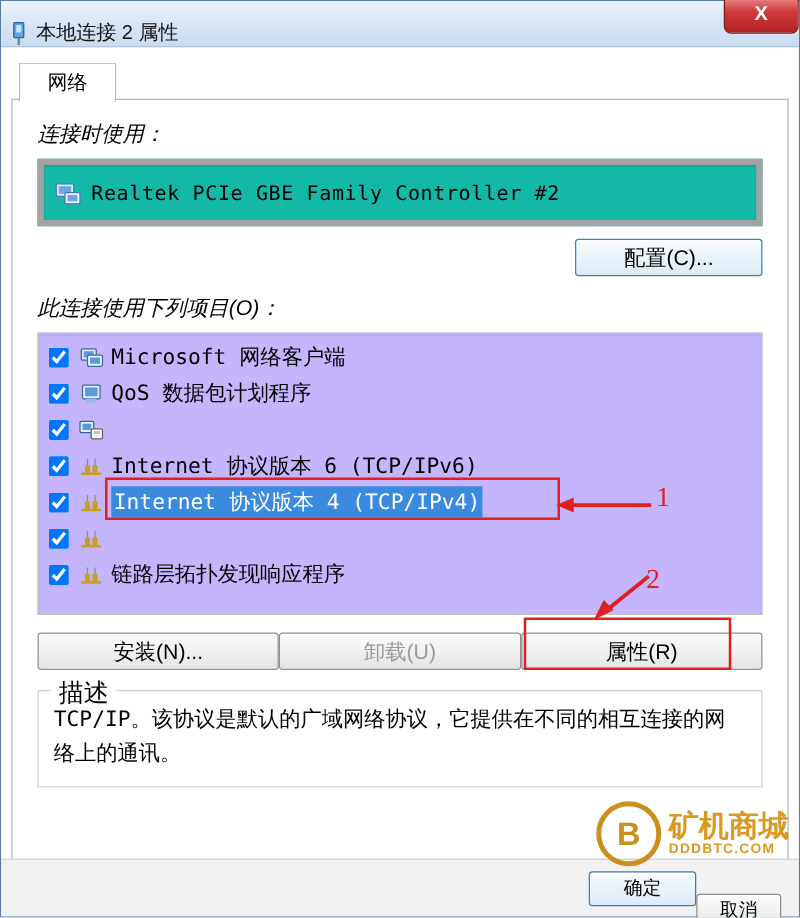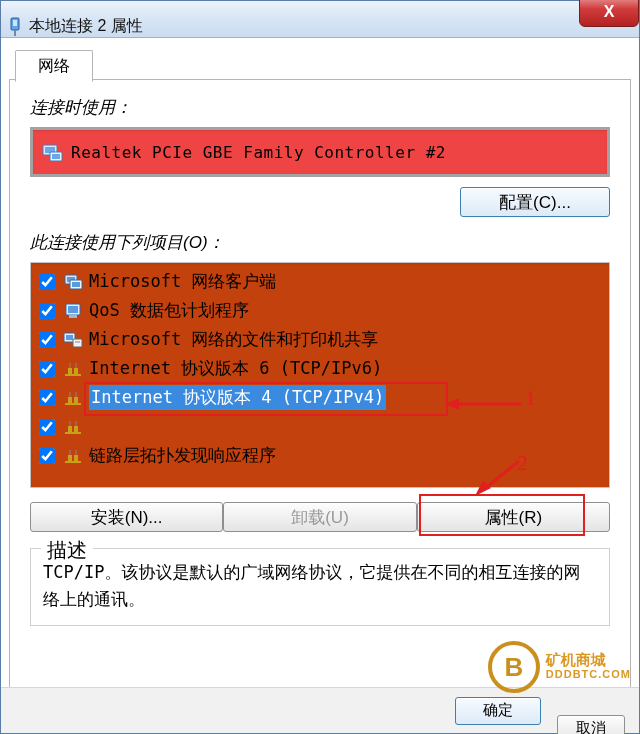--- a/index.html
+++ b/index.html
@@ -80,22 +80,22 @@
     border: 1px solid #b5b5b5;
     border-top: none;
     padding: 16px 20px 14px 20px;
     box-sizing: border-box;
     height: calc(100% - 34px);
     position: relative;
   }
   .label { font-size: 17px; margin-bottom: 8px; font-style: italic; }
 
   .adapter-box {
-    border: 3px solid #a3a3a3;
-    background: #ef4444;
+    border: 5px solid #a3a3a3;
+    background: #14b8a6;
     padding: 6px 8px;
     display: flex; align-items: center;
     height: 32px;
     box-shadow: inset 0 1px 2px rgba(0,0,0,0.12);
   }
   .adapter-icon { width: 22px; height: 22px; margin-right: 8px; }
   .adapter-text { font-family: "SimSun", monospace; font-size: 16px; letter-spacing: 0.5px; }
 
   .btn {
     display: inline-flex; align-items: center; justify-content: center;
@@ -113,21 +113,21 @@
   .btn.blue-outline {
     border: 1px solid #3c7fb1;
     background: linear-gradient(to bottom, #f7fbff, #dceaf7);
   }
   .btn.disabled { color: #9a9a9a; }
 
   .configure-row { text-align: right; margin: 10px 0 14px 0; }
 
   .items-box {
     border: 1px solid #c4c4c4;
-    background: #c2410c;
+    background: #c4b5fd;
     height: 216px;
     padding: 4px 2px;
     box-shadow: inset 0 1px 2px rgba(0,0,0,0.12);
     overflow: hidden;
   }
   .item-row {
     display: flex; align-items: center;
     height: 29px;
     padding: 0 4px;
     font-size: 17px;
@@ -172,21 +172,21 @@
   .bottom-bar {
     position: absolute;
     left: 0; right: 0; bottom: 0;
     height: 46px;
     background: #f1f1f1;
     border-top: 1px solid #d6d6d6;
     display: flex;
     justify-content: flex-end;
     align-items: center;
     padding-right: 14px;
-    gap: 16px;
+    gap: 0;
     box-sizing: border-box;
   }
   .bottom-bar .btn { min-width: 86px; height: 28px; font-size: 15px; }
 
   
   .ann1-box {
     position: absolute;
     border: 2px solid #e21f1f;
     left: 83px; top: 381px;
     width: 360px; height: 30px;
@@ -214,21 +214,21 @@
     width: 44px; height: 44px;
     border: 4px solid #c98a12;
     border-radius: 50%;
     color: #c98a12;
     display: flex; align-items: center; justify-content: center;
     font-weight: bold; font-size: 26px;
     font-family: Arial, sans-serif;
   }
   .wm-text { color: #d8941a; font-weight: bold; line-height: 1.05; font-family: "Microsoft YaHei", sans-serif;}
   .wm-text .sub { font-size: 11px; letter-spacing: 1px; color: #d8941a; }
-  .wm-text .main { font-size: 15px; font-family: Liberation Serif, serif; }
+  .wm-text .main { font-size: 24px; }
 </style>
 </head>
 <body>
 
 <div class="window">
 
   <div class="titlebar">
     <span class="icon">
       <svg width="14" height="20" viewBox="0 0 14 20">
         <rect x="3" y="1" width="8" height="12" rx="1" fill="#5fa4e8" stroke="#2a5f9e"></rect>
@@ -295,21 +295,20 @@
             <span>QoS 数据包计划程序</span>
           </div>
           <div class="item-row">
             <input type="checkbox" checked="" style="">
             <span class="row-icon"><svg width="20" height="20" viewBox="0 0 20 20">
                 <rect x="1" y="3" width="11" height="9" rx="1" fill="#e5eefb" stroke="#37679e"></rect>
                 <rect x="3" y="5" width="7" height="5" fill="#5a9be0"></rect>
                 <rect x="10" y="9" width="9" height="8" rx="1" fill="#f3f3f3" stroke="#666"></rect>
                 <rect x="12" y="11" width="5" height="2" fill="#bbb"></rect>
               </svg></span>
-            <span>Microsoft 网络的文件和打印机共享</span>
           </div>
           <div class="item-row">
             <input type="checkbox" checked="" style="">
             <span class="row-icon"><svg width="20" height="20" viewBox="0 0 20 20">
                 <line x1="2" y1="16" x2="18" y2="16" stroke="#c9a018" stroke-width="2"></line>
                 <rect x="5" y="9" width="4" height="7" fill="#c9a018"></rect>
                 <rect x="11" y="9" width="4" height="7" fill="#c9a018"></rect>
                 <line x1="7" y1="9" x2="7" y2="4" stroke="#888"></line>
                 <line x1="13" y1="9" x2="13" y2="4" stroke="#888"></line>
               </svg></span>

